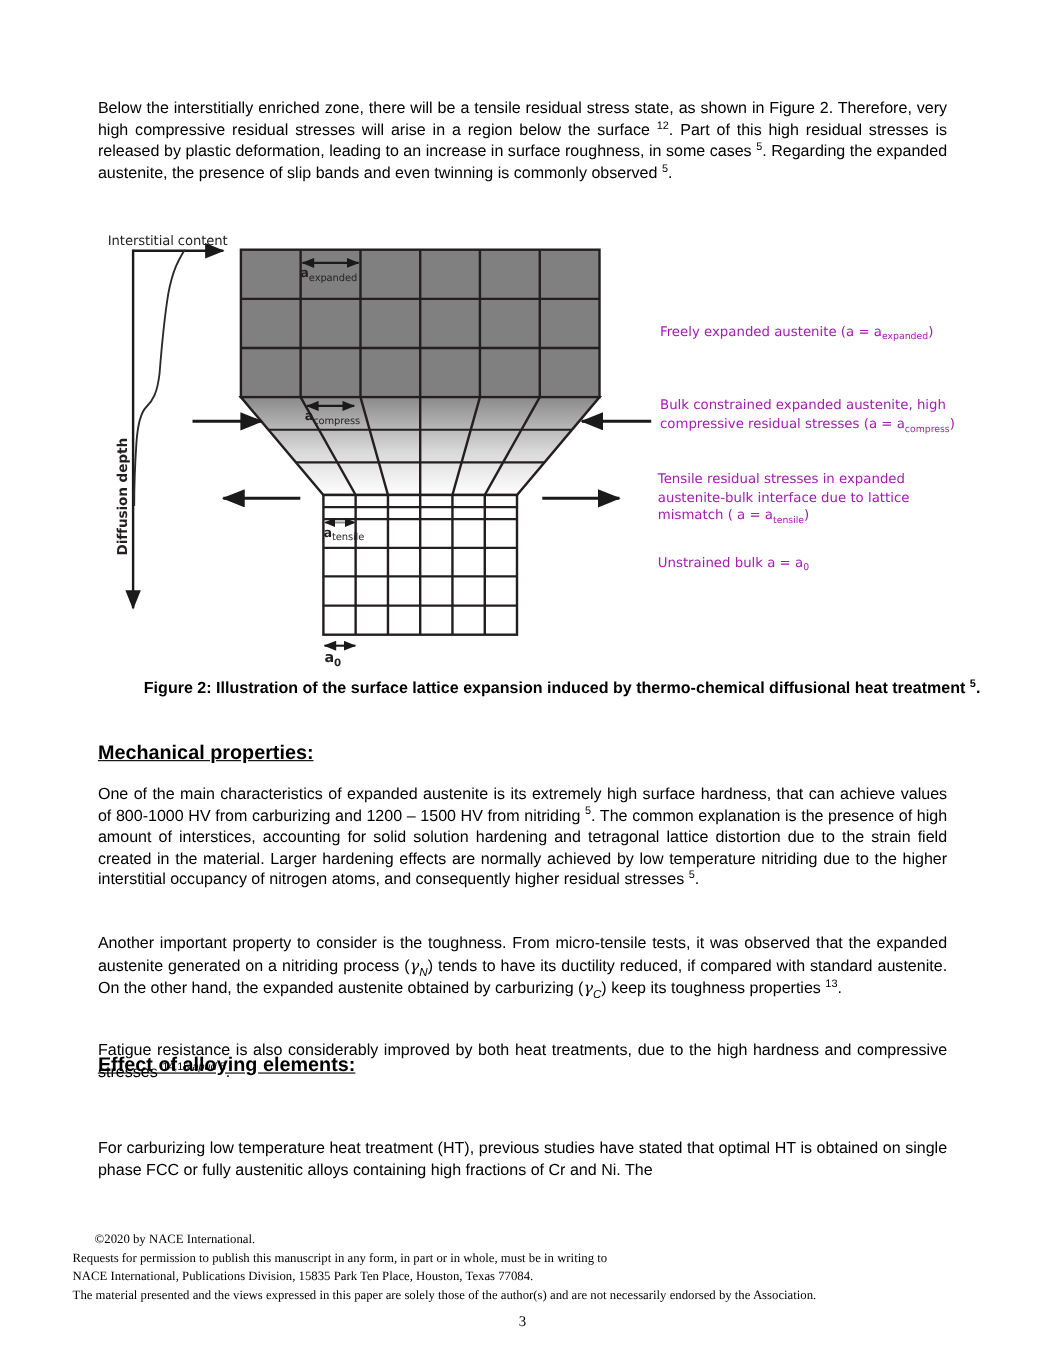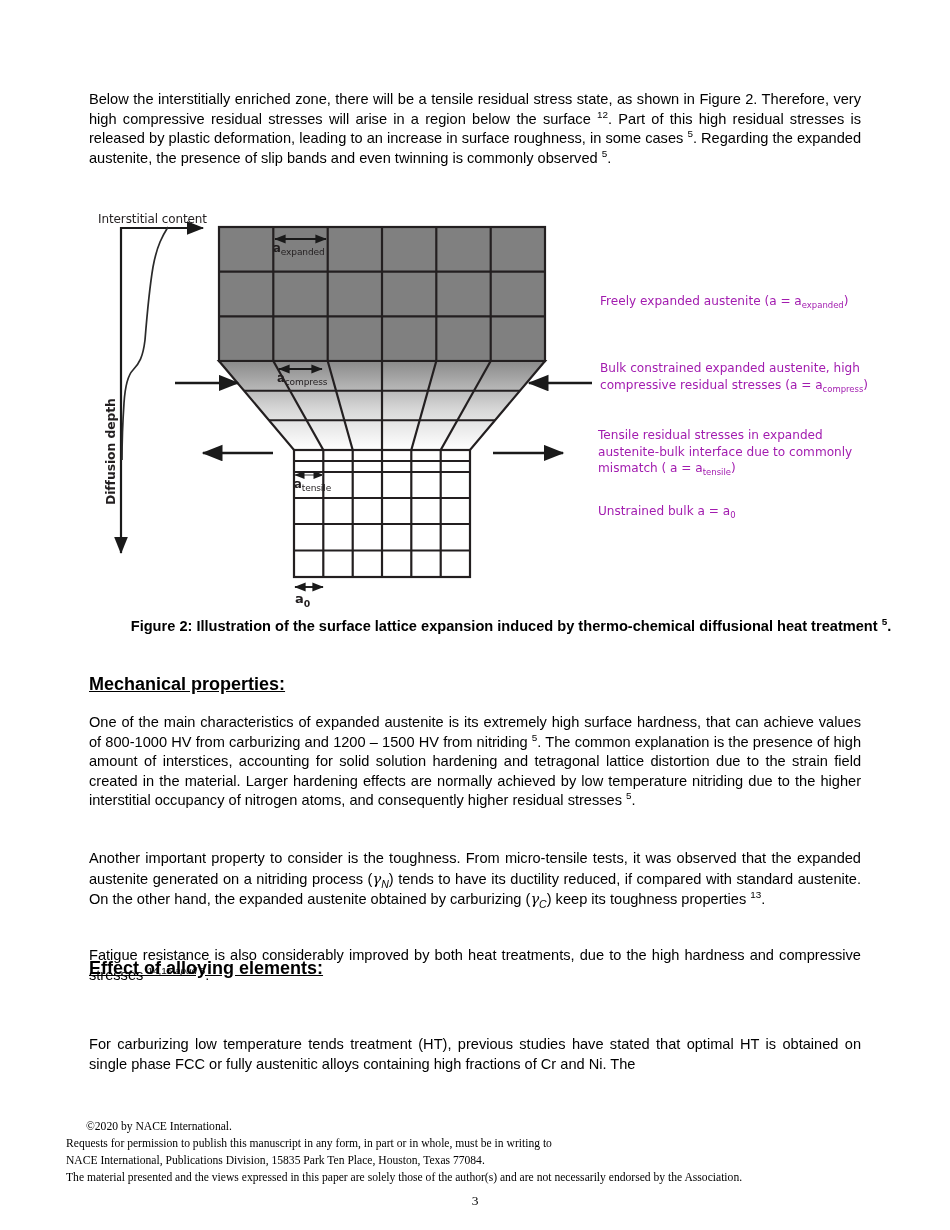--- a/index.html
+++ b/index.html
@@ -205,21 +205,21 @@
     <div class="fig-label" style="left:182px; top:166px; font-weight:bold;"><span>a</span><sub style="font-weight:normal;font-size:0.78em;">compress</sub></div>
 
     <div class="fig-label" style="left:199px; top:272px; font-weight:bold;"><span>a</span><sub style="font-weight:normal;font-size:0.78em;">tensile</sub></div>
 
     <div class="fig-label" style="left:200px; top:386px; font-weight:bold; font-size:13px;"><span>a</span><sub style="font-weight:bold;font-size:0.72em;">0</sub></div>
 
     <div class="fig-right" style="left:505px; top:88px;"><span>Freely expanded austenite (a = a</span><sub>expanded</sub><span>)</span></div>
 
     <div class="fig-right" style="left:505px; top:155px;"><span>Bulk constrained expanded austenite, high</span><br><span>compressive residual stresses (a = a</span><sub>compress</sub><span>)</span></div>
 
-    <div class="fig-right" style="left:503px; top:222px;"><span>Tensile residual stresses in expanded</span><br><span>austenite-bulk interface due to commonly</span><br><span>mismatch ( a = a</span><sub>tensile</sub><span>)</span></div>
+    <div class="fig-right" style="left:503px; top:222px;"><span>Tensile residual stresses in expanded</span><br><span>austenite-bulk interface due to lattice</span><br><span>mismatch ( a = a</span><sub>tensile</sub><span>)</span></div>
 
     <div class="fig-right" style="left:503px; top:298px;"><span>Unstrained bulk a = a</span><sub>0</sub><span></span></div>
   </div>
 
   <div class="caption" style="top:616px;">
     <span>Figure 2: Illustration of the surface lattice expansion induced by thermo-chemical diffusional</span>
     <span>heat treatment </span><sup>5</sup><span>.</span>
   </div>
 
   <div class="section-head" style="top:675px;">
@@ -236,21 +236,21 @@
 
   <div class="body-text" style="top:946px;">
     <span>Fatigue resistance is also considerably improved by both heat treatments, due to the high hardness and compressive stresses </span><sup><span>14,15 </span><span class="ital">apud</span><span> 5</span></sup><span>.</span>
   </div>
 
   <div class="section-head" style="top:959px;">
     <span>Effect of alloying elements:</span>
   </div>
 
   <div class="body-text last-left" style="top:1035px;">
-    <span>For carburizing low temperature tends treatment (HT), previous studies have stated that optimal HT is obtained on single phase FCC or fully austenitic alloys containing high fractions of Cr and Ni. The</span>
+    <span>For carburizing low temperature heat treatment (HT), previous studies have stated that optimal HT is obtained on single phase FCC or fully austenitic alloys containing high fractions of Cr and Ni. The</span>
   </div>
 
   <div class="footer" style="top:1119px;margin-left:20px;">©2020 by NACE International.</div>
   <div class="footer" style="top:1136px;">Requests for permission to publish this manuscript in any form, in part or in whole, must be in writing to</div>
   <div class="footer" style="top:1153px;">NACE International, Publications Division, 15835 Park Ten Place, Houston, Texas 77084.</div>
   <div class="footer" style="top:1170px;">The material presented and the views expressed in this paper are solely those of the author(s) and are not necessarily endorsed by the Association.</div>
   <div class="pagenum" style="top:1193px;">3</div>
 
 </div>
 

